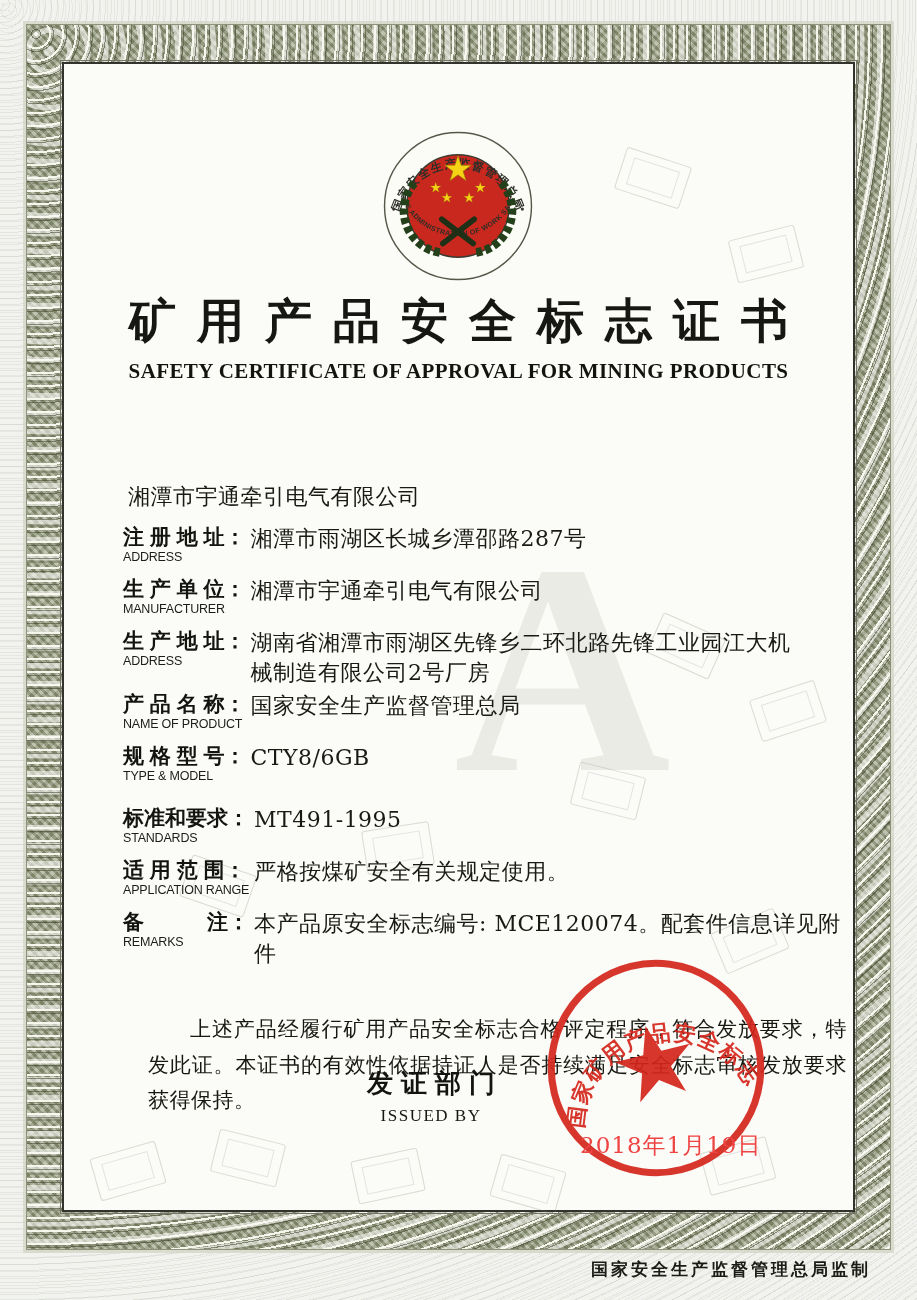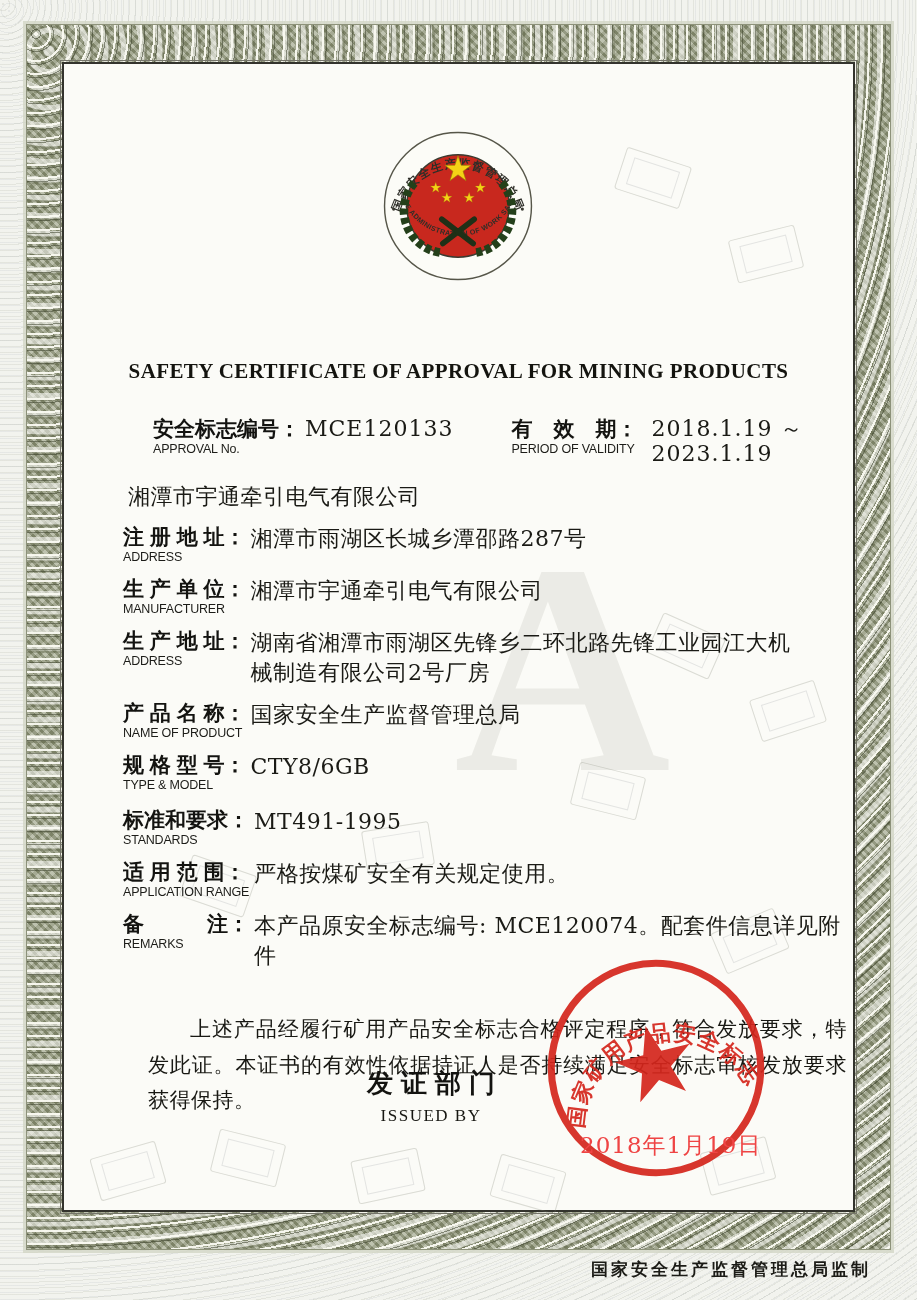--- a/index.html
+++ b/index.html
@@ -68,23 +68,23 @@
   }
   .approval-row{position:absolute;top:352px;left:89px;right:6px;display:flex;align-items:flex-start;z-index:1;}
   .approval-row .val{letter-spacing:1px;}
   .grp2{margin-left:58px;}
   .validity-val{margin-left:14px;}
   
   .fields{position:absolute;top:418px;left:59px;right:6px;z-index:1;}
   .frow{display:flex;align-items:flex-start;margin-bottom:12px;}
   .frow .labels{flex:0 0 auto;}
   .frow .val{line-height:1.36;}
-  .frow.addr2{margin-bottom:12px;}
+  .frow.addr2{margin-bottom:3px;}
   .frow.addr2 .val{max-width:545px;}
-  .frow.gap-top{margin-top:15px;}
+  .frow.gap-top{margin-top:22px;}
   
   .statement{
     position:absolute;top:948px;left:84px;right:6px;z-index:1;
     font-family:"DejaVu Serif","Liberation Serif",serif;
     font-size:21px;line-height:1.7;letter-spacing:.5px;color:#17171​2;color:#181813;
     text-indent:2em;text-align:justify;
   }
   .issuer{position:absolute;left:262px;top:1002px;width:210px;text-align:center;z-index:1;}
   .issuer-cn{font-weight:700;font-size:26px;letter-spacing:8px;text-indent:8px;color:#131310;}
   .issuer-en{font-family:"Liberation Serif","DejaVu Serif",serif;font-size:17px;letter-spacing:1.5px;margin-top:5px;color:#16161­1;color:#171712;}
@@ -151,34 +151,23 @@
         <use href="#star5" transform="translate(86,67) scale(0.42)"></use>
         <use href="#star5" transform="translate(97,57) scale(0.42)"></use>
       </g>
       <g stroke="#1f3017" stroke-width="5.5" stroke-linecap="round">
         <line x1="60" y1="112" x2="91" y2="88"></line>
         <line x1="59" y1="88" x2="90" y2="112"></line>
         <circle cx="75" cy="100" r="3.2" fill="#1f3017" stroke="none"></circle>
       </g>
     </svg>
 
+    <div class="title-cn">矿用产品安全标志证书</div>
     <div class="title-en">SAFETY CERTIFICATE OF APPROVAL FOR MINING PRODUCTS</div>
 
-    <div class="approval-row">
-      <div class="labels">
-        <div class="cnl">安全标志编号：</div>
-        <div class="enl">APPROVAL No.</div>
-      </div>
-      <div class="val">MCE120133</div>
-      <div class="labels grp2">
-        <div class="cnl">有　效　期：</div>
-        <div class="enl">PERIOD OF VALIDITY</div>
-      </div>
-      <div class="val validity-val">2018.1.19 ～2023.1.19</div>
-    </div>
 
     <div class="fields">
       <div class="frow">
         <div class="val">湘潭市宇通牵引电气有限公司</div>
       </div>
       <div class="frow">
         <div class="labels">
             <div class="cnl">注 册 地 址：</div>
             <div class="enl">ADDRESS</div>
           </div>

